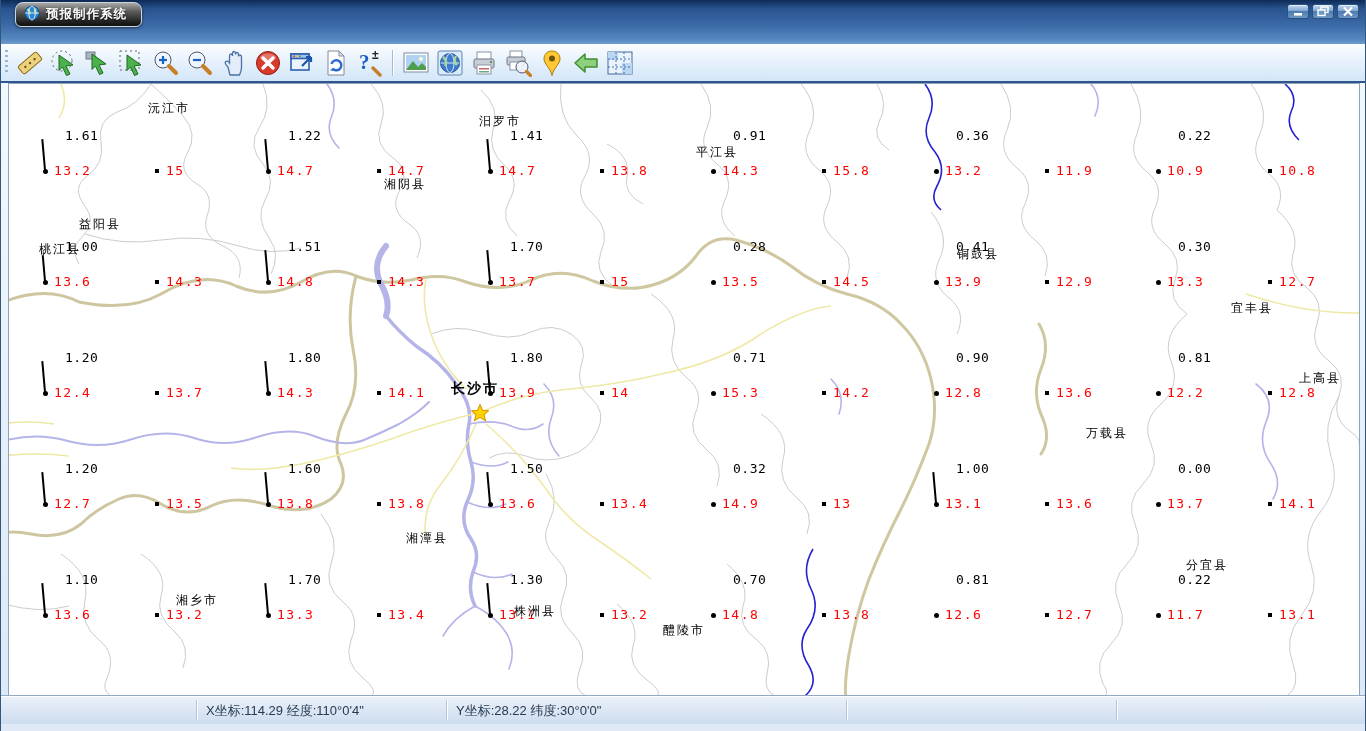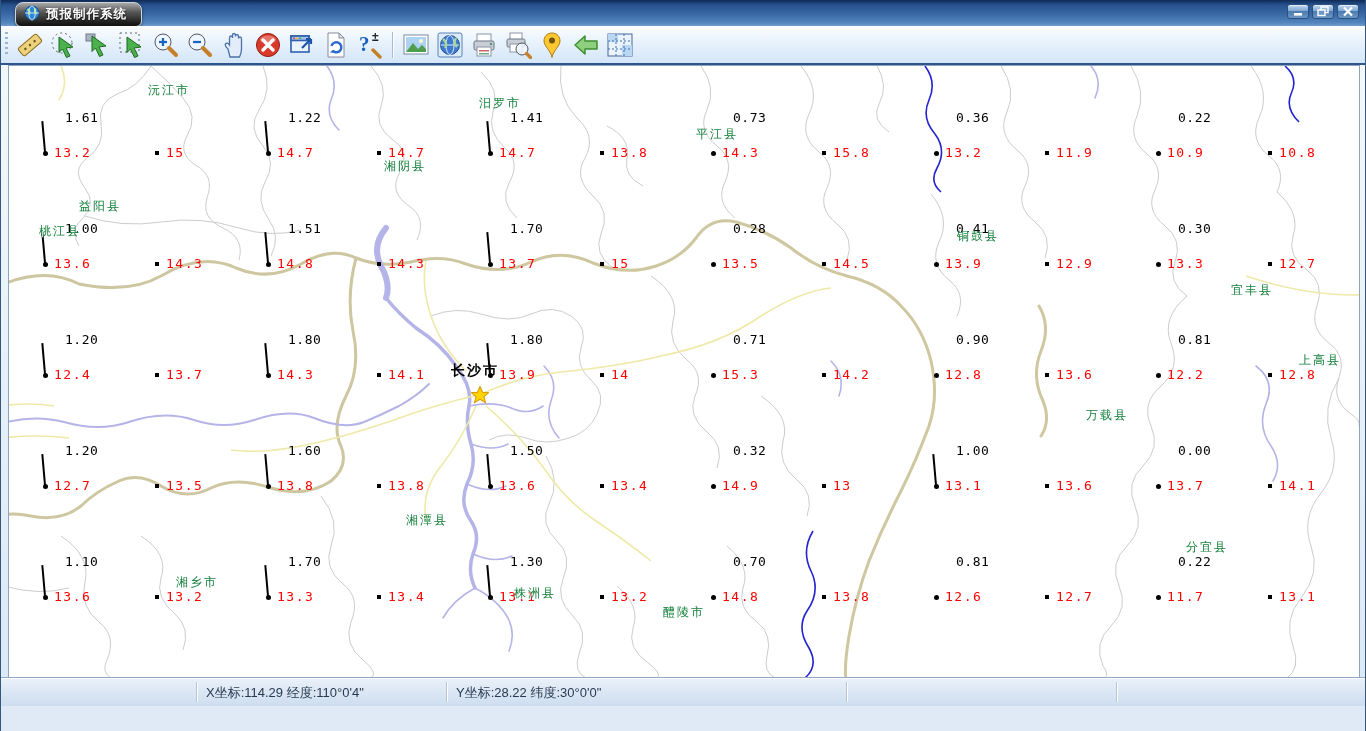--- a/index.html
+++ b/index.html
@@ -2,21 +2,21 @@
 <html><head>
 <meta charset="utf-8">
 <style>
   html,body{margin:0;padding:0;}
   body{width:1366px;height:731px;overflow:hidden;position:relative;
        font-family:"Liberation Sans","DejaVu Sans",sans-serif;background:#dfeaf6;
        -webkit-font-smoothing:none;}
   .win{position:absolute;inset:0;border-left:1px solid #33587f;border-right:1px solid #33587f;box-sizing:border-box;}
 
   
-  .titlebar{position:relative;height:26px;
+  .titlebar{position:relative;height:44px;
     background:linear-gradient(180deg,#0e2a57 0%,#28538f 20%,#3a69a6 55%,#5485bd 88%,#6f9ccd 100%);}
   .title-tab{position:absolute;left:14px;top:2px;height:23px;display:flex;align-items:center;gap:6px;
     padding:0 14px 0 8px;border-radius:8px 8px 6px 6px;
     background:linear-gradient(180deg,#a9a9a9 0%,#5a5a5a 38%,#161616 92%);
     border:1px solid #cdd4dc;box-shadow:0 1px 3px rgba(0,0,0,.55);}
   .title-tab .ttext{color:#fff;font-size:12.5px;font-weight:bold;text-shadow:0 1px 2px #000;letter-spacing:1px;}
   .win-controls{position:absolute;right:6px;top:4px;display:flex;gap:3px;}
   .wbtn{width:22px;height:15px;border-radius:3px;border:1px solid #29517f;box-sizing:border-box;
     background:linear-gradient(180deg,#c3d8f0 0%,#7fa8d3 45%,#4f7cb0 50%,#6d97c4 100%);
     display:flex;align-items:center;justify-content:center;box-shadow:inset 0 1px 0 rgba(255,255,255,.6);}
@@ -36,21 +36,21 @@
   .tbtn{width:34px;height:32px;display:flex;align-items:center;justify-content:center;border-radius:3px;}
   .tbtn svg{display:block;}
   .tsep{width:1px;height:26px;background:#a7bcd4;border-right:1px solid #fff;margin:0 5px;}
 
   
   .map-wrap{height:614px;box-sizing:border-box;padding:0 7px;border-top:2px solid #2f548e;
     background:linear-gradient(180deg,#f3f8fd,#dce9f6);}
   #map{position:relative;width:1350px;height:612px;background:#fff;border:1px solid #8fa3ba;
     box-sizing:content-box;overflow:hidden;}
   #basemap{position:absolute;left:0;top:0;z-index:0;}
-  .mlabel{position:absolute;z-index:3;font-size:12px;color:#15803d;letter-spacing:2px;white-space:nowrap;
+  .mlabel{position:absolute;z-index:3;font-size:12px;color:#000000;letter-spacing:2px;white-space:nowrap;
     text-shadow:1px 1px 0 #fff;}
   .city-label{position:absolute;z-index:4;font-size:14px;font-weight:bold;color:#000;letter-spacing:2px;}
   .gdot{position:absolute;z-index:2;background:#000;}
   .gdot.rnd{border-radius:50%;}
   .stick{position:absolute;z-index:2;width:1.5px;background:#000;transform-origin:50% 100%;}
   .tval{position:absolute;z-index:2;color:#f00;font:13px "DejaVu Sans Mono",monospace;letter-spacing:1.5px;white-space:nowrap;}
   .wval{position:absolute;z-index:2;color:#000;font:13px "DejaVu Sans Mono",monospace;letter-spacing:.5px;white-space:nowrap;}
   .legend{position:absolute;left:12px;top:18px;width:270px;height:105px;z-index:5;}
   .legend .ltitle{position:absolute;left:2px;top:4px;font-size:15px;color:#000;letter-spacing:3px;}
   .lbox{position:absolute;left:8px;width:55px;height:28px;}
@@ -352,21 +352,21 @@
           <span class="gdot" style="left: 368px; top: 85px; width: 4px; height: 4px; position: absolute;"></span>
           <span class="tval" style="left: 379px; top: 79px;">14.7</span>
           <span class="gdot rnd" style="left: 478.5px; top: 84.5px; width: 5px; height: 5px; position: absolute;"></span>
           <span class="stick" style="left: 480px; top: 55px; height: 31px; transform: rotate(-5deg);"></span>
           <span class="tval" style="left: 490px; top: 79px;">14.7</span>
           <span class="wval" style="left: 501px; top: 44px;">1.41</span>
           <span class="gdot" style="left: 591px; top: 85px; width: 4px; height: 4px; position: absolute;"></span>
           <span class="tval" style="left: 602px; top: 79px;">13.8</span>
           <span class="gdot rnd" style="left: 701.5px; top: 84.5px; width: 5px; height: 5px; position: absolute;"></span>
           <span class="tval" style="left: 713px; top: 79px;">14.3</span>
-          <span class="wval" style="left: 724px; top: 44px;">0.73</span>
+          <span class="wval" style="left: 724px; top: 44px;">0.91</span>
           <span class="gdot" style="left: 813px; top: 85px; width: 4px; height: 4px; position: absolute;"></span>
           <span class="tval" style="left: 824px; top: 79px;">15.8</span>
           <span class="gdot rnd" style="left: 924.5px; top: 84.5px; width: 5px; height: 5px; position: absolute;"></span>
           <span class="tval" style="left: 936px; top: 79px;">13.2</span>
           <span class="wval" style="left: 947px; top: 44px;">0.36</span>
           <span class="gdot" style="left: 1036px; top: 85px; width: 4px; height: 4px; position: absolute;"></span>
           <span class="tval" style="left: 1047px; top: 79px;">11.9</span>
           <span class="gdot rnd" style="left: 1146.5px; top: 84.5px; width: 5px; height: 5px; position: absolute;"></span>
           <span class="tval" style="left: 1158px; top: 79px;">10.9</span>
           <span class="wval" style="left: 1169px; top: 44px;">0.22</span>

